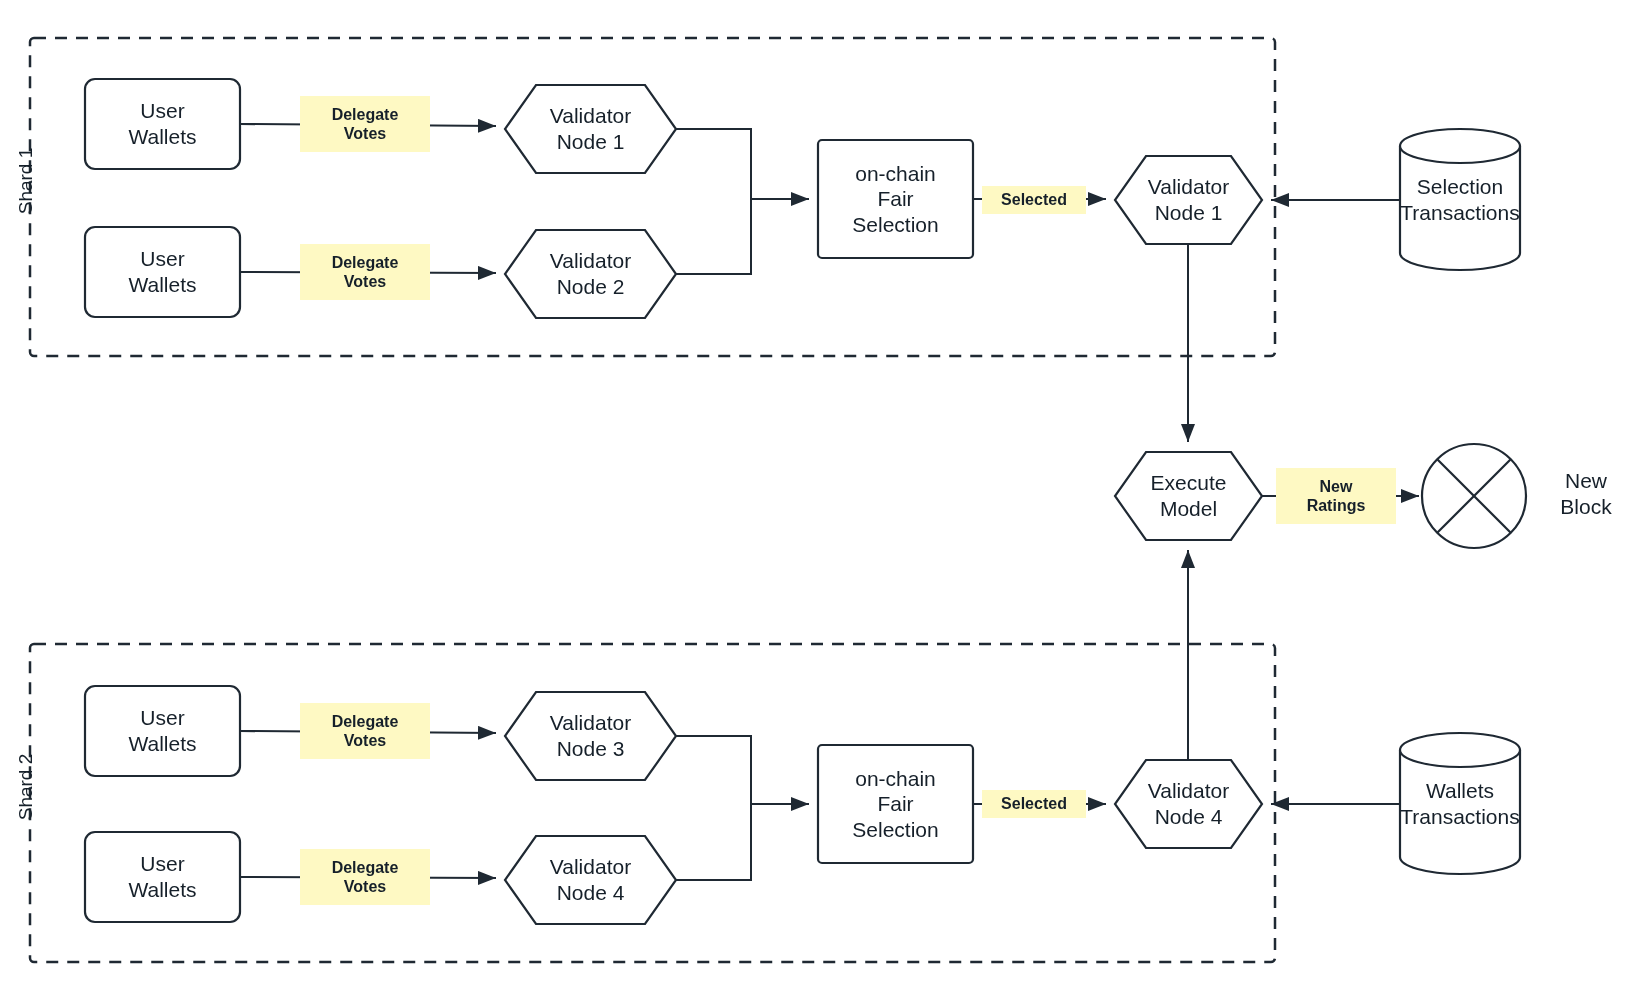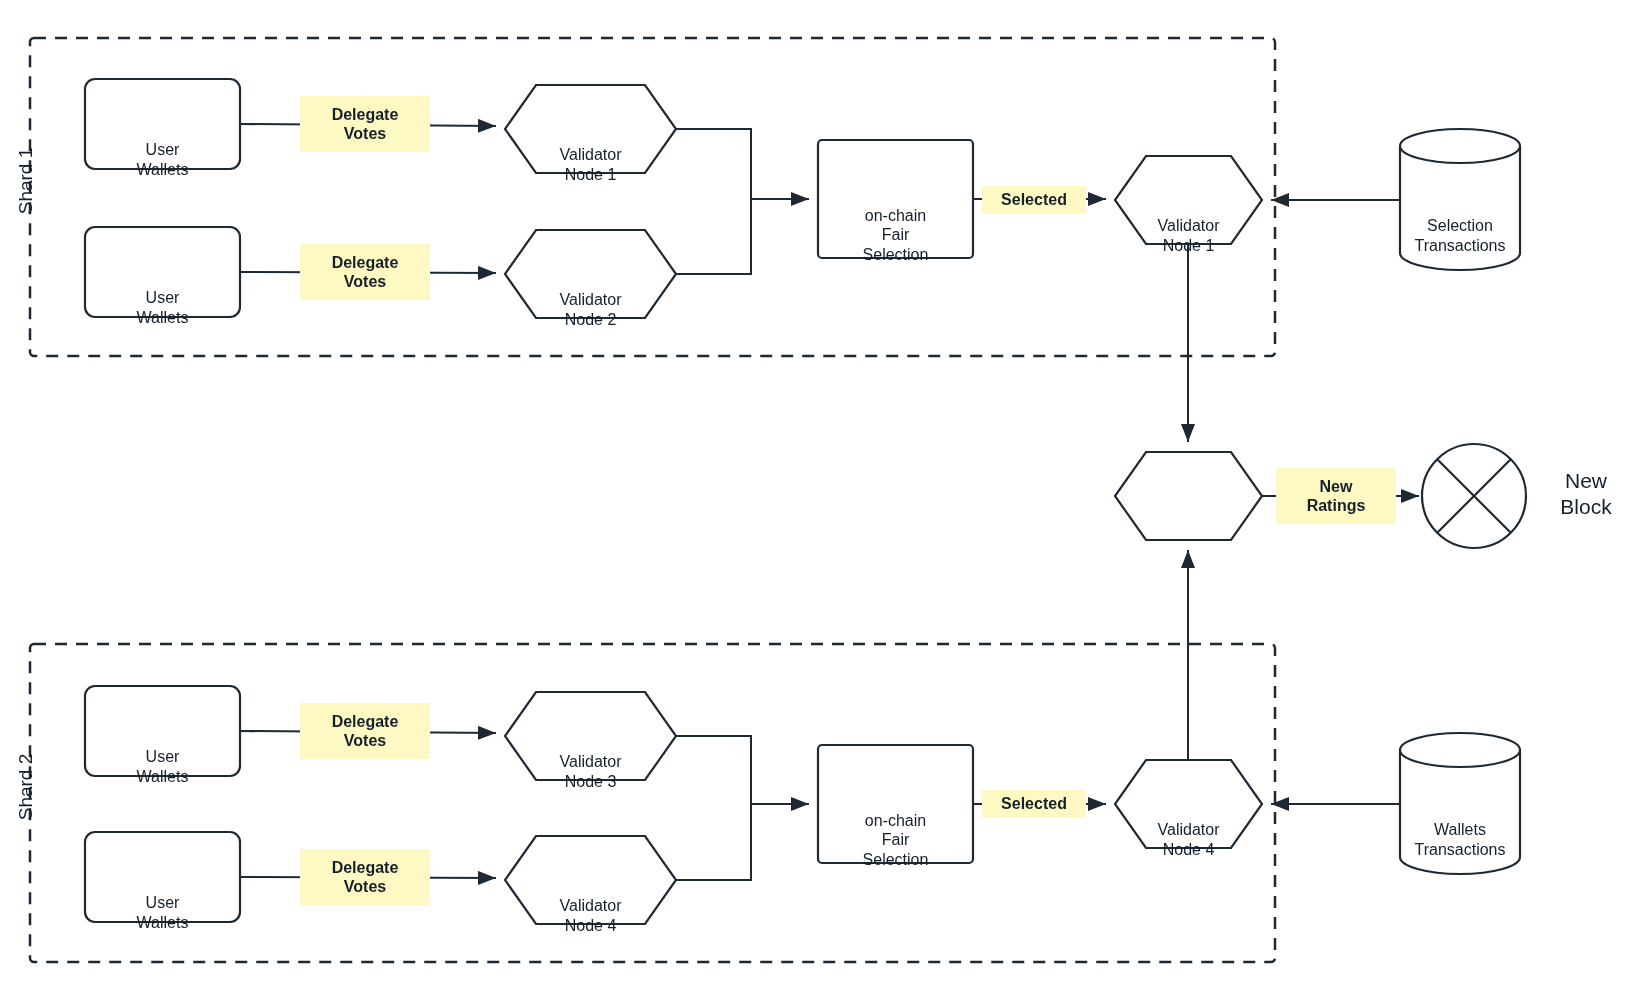--- a/index.html
+++ b/index.html
@@ -26,25 +26,24 @@
     height: 982px;
     overflow: visible;
   }
   .node-label {
     position: absolute;
     display: flex;
     align-items: center;
     justify-content: center;
     text-align: center;
     line-height: 1.22;
-    font-size: 16px;
+    font-size: 21px;
     color: #16202a;
     white-space: pre-line;
     pointer-events: none;
-    margin-top: 36px;
   }
   .edge-label {
     position: absolute;
     display: flex;
     align-items: center;
     justify-content: center;
     text-align: center;
     line-height: 1.2;
     font-size: 16px;
     font-weight: bold;
@@ -171,20 +170,22 @@
 Selection</div>
 
   <div class="edge-label" style="left:982px; top:186px; width:104px; height:28px;">Selected</div>
 
   <div class="node-label" style="left:1115px; top:156px; width:147px; height:88px;">Validator
 Node 1</div>
 
   <div class="node-label" style="left:1392px; top:156px; width:136px; height:88px;">Selection
 Transactions</div>
 
+  <div class="node-label" style="left:1115px; top:452px; width:147px; height:88px;">Execute
+Model</div>
   <div class="edge-label" style="left:1276px; top:468px; width:120px; height:56px;">New
 Ratings</div>
   <div class="plain-label" style="left:1536px; top:468px; width:100px;">New
 Block</div>
 
   <div class="node-label" style="left:85px; top:686px; width:155px; height:90px;">User
 Wallets</div>
   <div class="node-label" style="left:85px; top:832px; width:155px; height:90px;">User
 Wallets</div>
 

